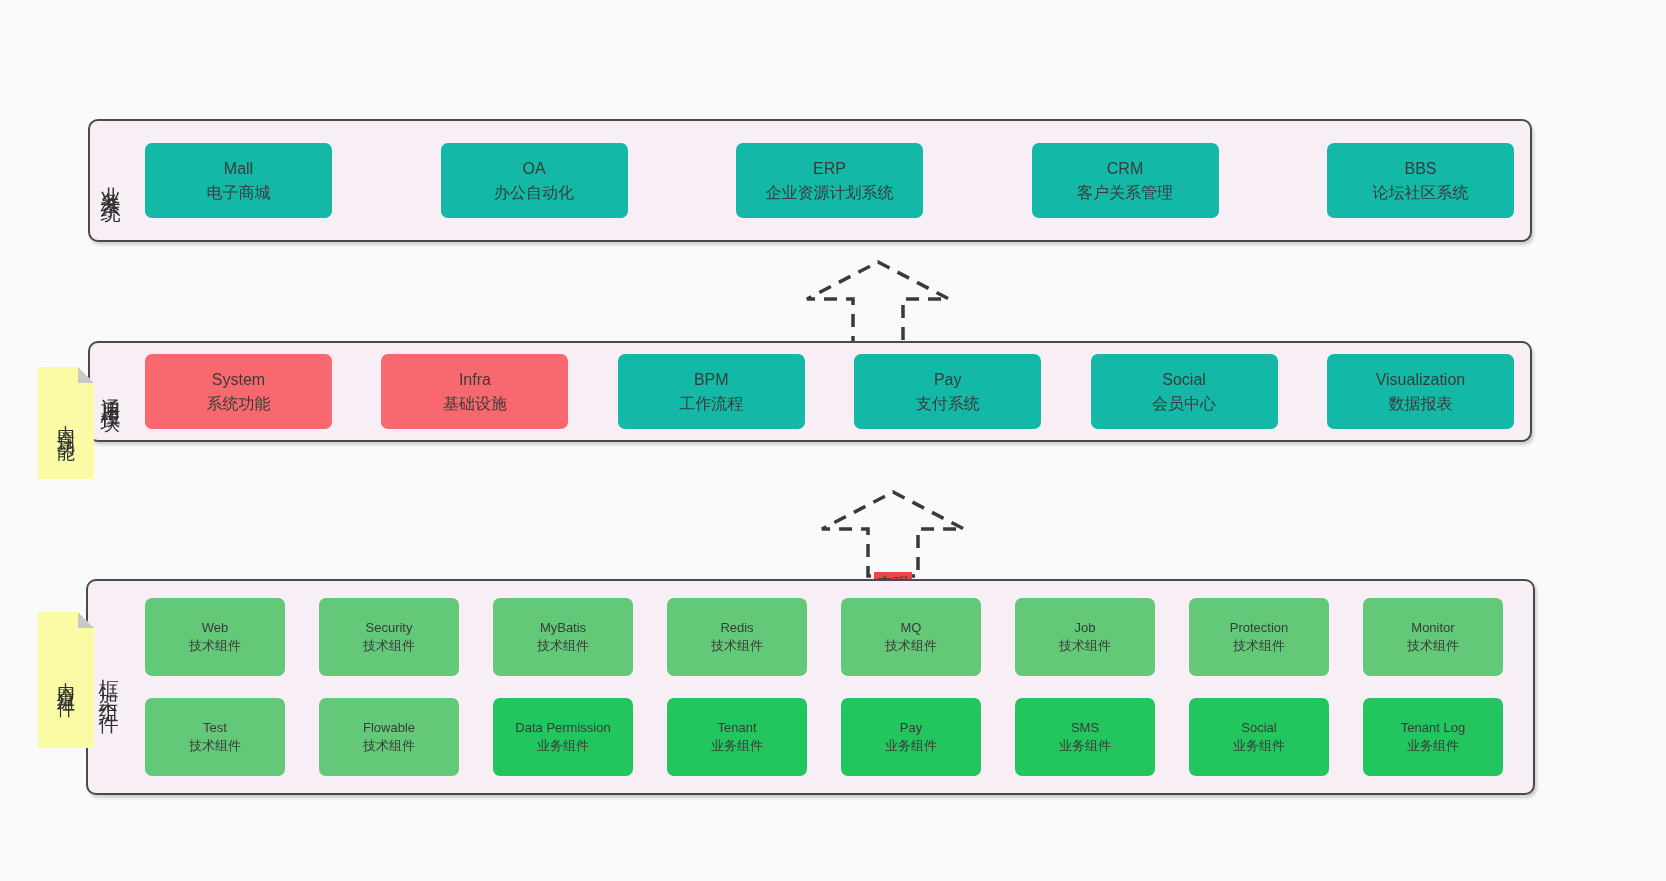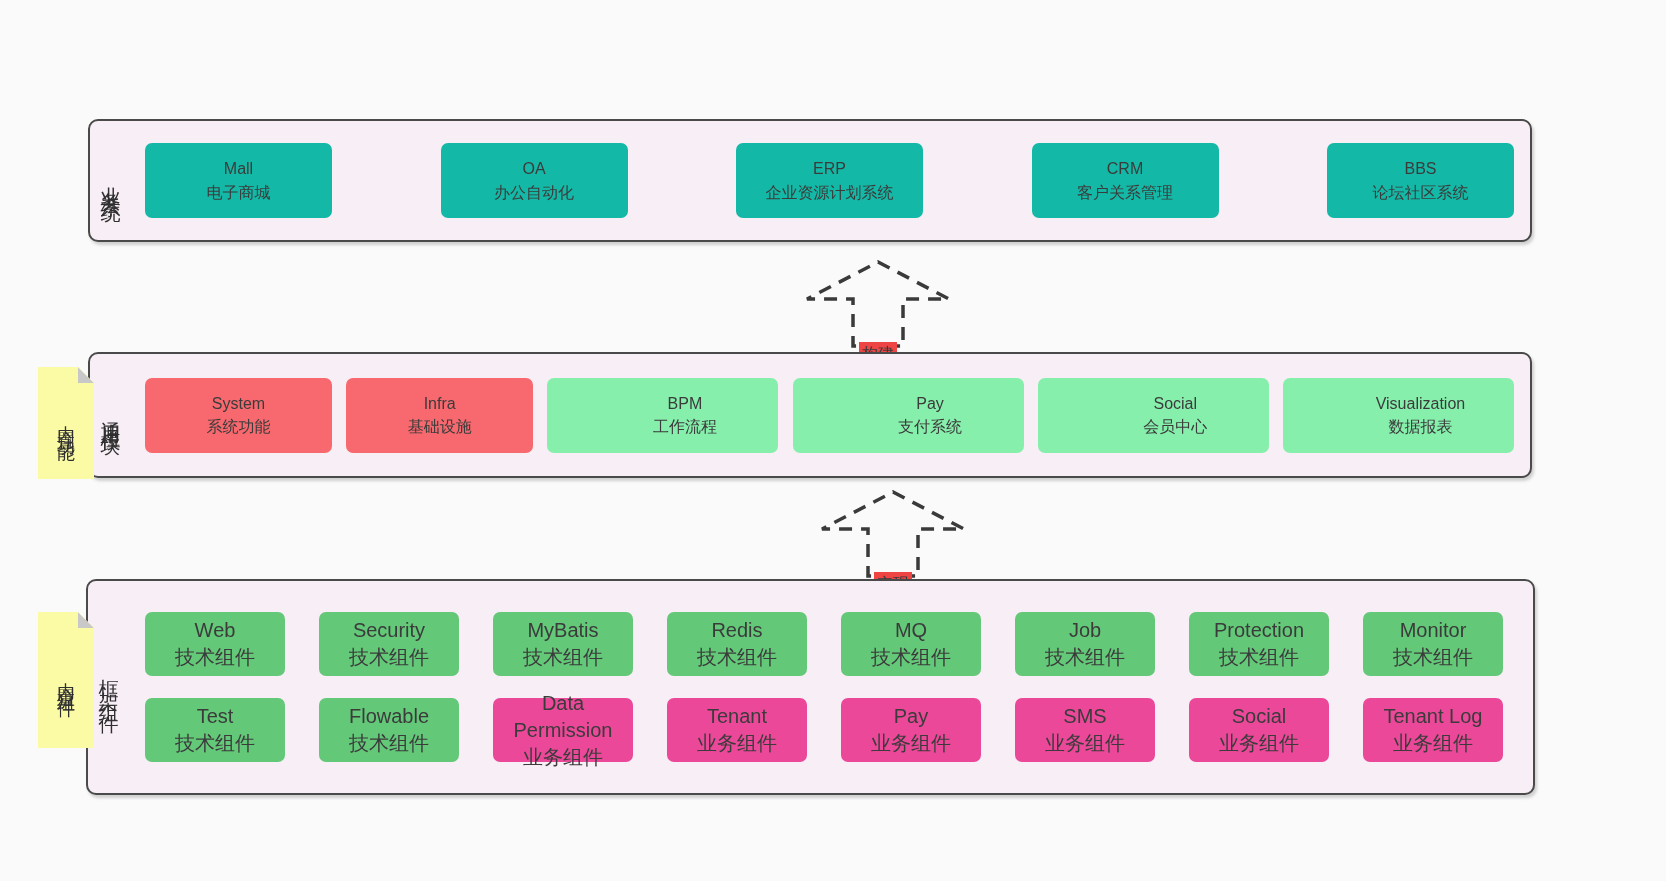--- a/index.html
+++ b/index.html
@@ -16,21 +16,21 @@
   
   .layer{
     position:absolute;
     background:#F8EEF6;
     border:2px solid #4A4A4A;
     border-radius:10px;
     box-shadow:2px 3px 3px rgba(100,100,100,.28);
     box-sizing:border-box;
   }
   #business{left:88px;top:119px;width:1444px;height:123px;}
-  #modules{left:88px;top:352px;width:1444px;height:126px;}
+  #modules{left:88px;top:341px;width:1444px;height:101px;}
   #framework{left:86px;top:579px;width:1449px;height:216px;}
 
   .layer-label{
     position:absolute;left:11px;top:50%;
     transform:translateY(-50%);
     writing-mode:vertical-rl;
     text-orientation:upright;
     font-size:20px;
     letter-spacing:5px;
     color:#2F2F2F;
@@ -52,26 +52,26 @@
   #framework .box-row{display:flex;justify-content:space-between;}
 
   .box{
     width:187px;height:75px;
     border-radius:7px;
     display:flex;flex-direction:column;align-items:center;justify-content:center;
     text-align:center;
     font-size:16px;line-height:1.45;
     flex:0 0 auto;
   }
-  .box.small{width:140px;height:64px;font-size:20px;line-height:1.35;}
+  .box.small{width:140px;height:78px;font-size:13px;line-height:1.35;}
   .box.blue{background:#14b8a6;}
   .box.red{background:#F7696E;}
-  .box.pink{background:#86efac;padding-left:44px;}
+  .box.pink{background:#14b8a6;}
   .box.green{background:#63C878;}
-  .box.lightgreen{background:#ec4899;}
+  .box.lightgreen{background:#22c55e;}
   .box-name,.box-desc{padding:0 4px;}
 
   
   .note{
     position:absolute;
     background:#FBFBA6;
     clip-path:polygon(0 0,calc(100% - 16px) 0,100% 16px,100% 100%,0 100%);
   }
   .note .fold{
     position:absolute;top:0;right:0;width:16px;height:16px;

